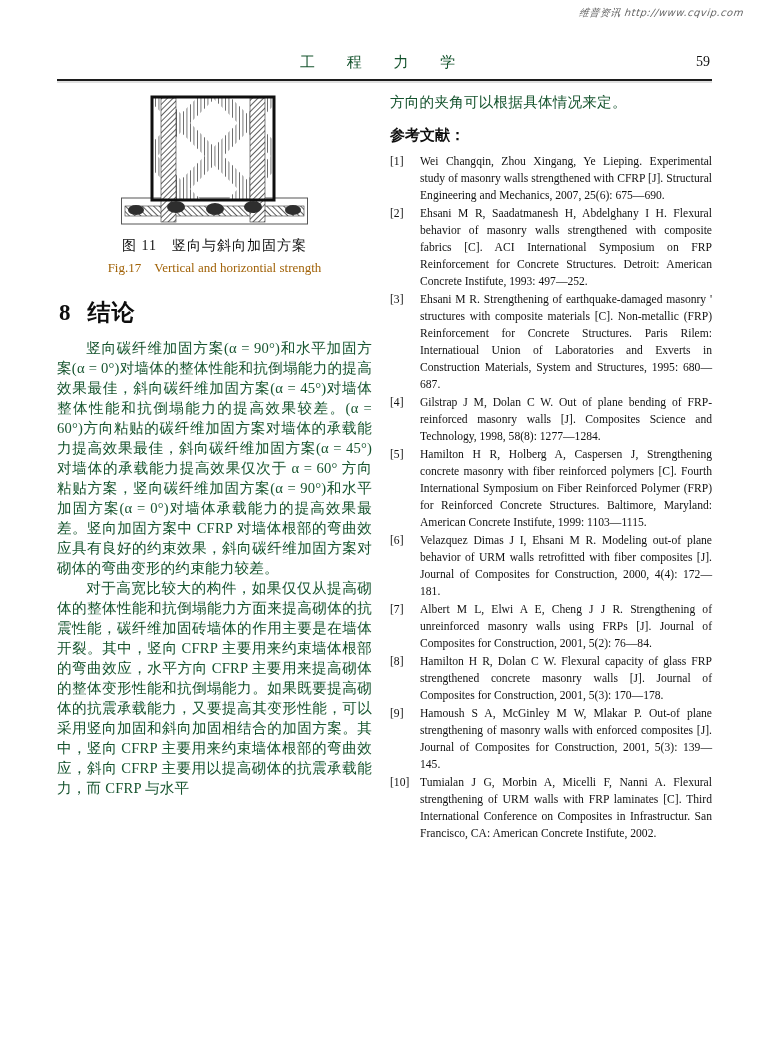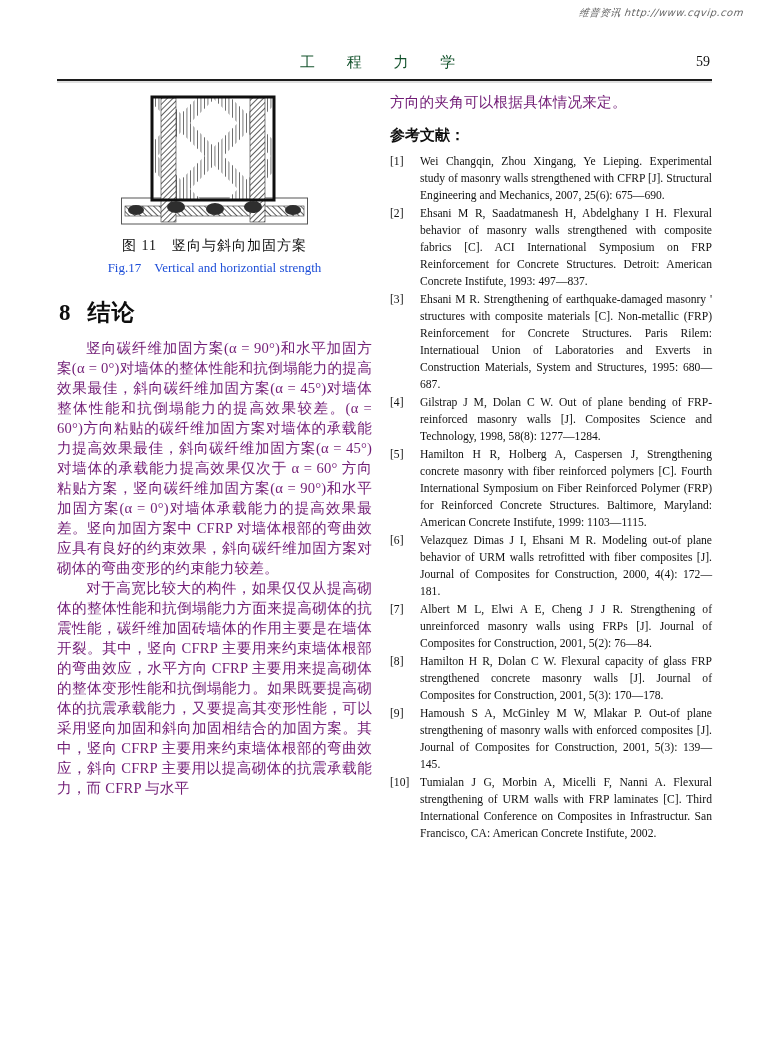--- a/index.html
+++ b/index.html
@@ -26,31 +26,31 @@
     box-shadow:0 2px 0 rgba(0,0,0,.12);
   }
   .col{position:absolute;top:90px;}
   .col-left{left:57px;width:315px;}
   .col-right{left:390px;width:322px;}
 
   
   .figure-block{width:100%;text-align:center;margin-top:4px;}
   .figure-block svg{display:inline-block;}
   .caption-zh{margin-top:7px;font-size:14px;color:#111;letter-spacing:1px;}
-  .caption-en{margin-top:4px;font-size:13px;color:#1d4ed8;}
+  .caption-en{margin-top:4px;font-size:13px;color:#a16207;}
 
   .section-heading{
     margin:20px 0 10px 2px;font-size:23px;font-weight:bold;color:#0e0e0e;
     font-family:"Liberation Sans","DejaVu Sans",sans-serif;letter-spacing:1px;
   }
   .section-heading .sec-num{margin-right:16px;font-family:"Liberation Serif",serif;}
 
   p.cn{
     margin:0;font-size:14.6px;line-height:20px;text-align:justify;
-    text-indent:2em;color:#701a75;letter-spacing:.2px;
+    text-indent:2em;color:#14532d;letter-spacing:.2px;
   }
   p.cn + p.cn{margin-top:0;}
   p.cn.lead{text-indent:0;margin-top:2px;}
 
   .ref-heading{
     margin:14px 0 8px 0;font-size:15px;font-weight:bold;color:#0e0e0e;
     font-family:"Liberation Sans","DejaVu Sans",sans-serif;
   }
   .refs{margin-top:2px;}
   .ref{display:flex;margin-bottom:1px;}
@@ -135,21 +135,21 @@
 
   <div class="ref-heading">参考文献：</div>
 
   <div class="refs">
     <div class="ref">
       <span class="ref-num">[1]</span>
       <span class="ref-text">Wei Changqin, Zhou Xingang, Ye Lieping. Experimental study of masonry walls strengthened with CFRP [J]. Structural Engineering and Mechanics, 2007, 25(6): 675—690.</span>
     </div>
     <div class="ref">
       <span class="ref-num">[2]</span>
-      <span class="ref-text">Ehsani M R, Saadatmanesh H, Abdelghany I H. Flexural behavior of masonry walls strengthened with composite fabrics [C]. ACI International Symposium on FRP Reinforcement for Concrete Structures. Detroit: American Concrete Instifute, 1993: 497—837.</span>
+      <span class="ref-text">Ehsani M R, Saadatmanesh H, Abdelghany I H. Flexural behavior of masonry walls strengthened with composite fabrics [C]. ACI International Symposium on FRP Reinforcement for Concrete Structures. Detroit: American Concrete Instifute, 1993: 497—252.</span>
     </div>
     <div class="ref">
       <span class="ref-num">[3]</span>
       <span class="ref-text">Ehsani M R. Strengthening of earthquake-damaged masonry ' structures with composite materials [C]. Non-metallic (FRP) Reinforcement for Concrete Structures. Paris Rilem: Internatioual Union of Laboratories and Exverts in Construction Materials, System and Structures, 1995: 680—687.</span>
     </div>
     <div class="ref">
       <span class="ref-num">[4]</span>
       <span class="ref-text">Gilstrap J M, Dolan C W. Out of plane bending of FRP-reinforced masonry walls [J]. Composites Science and Technology, 1998, 58(8): 1277—1284.</span>
     </div>
     <div class="ref">

